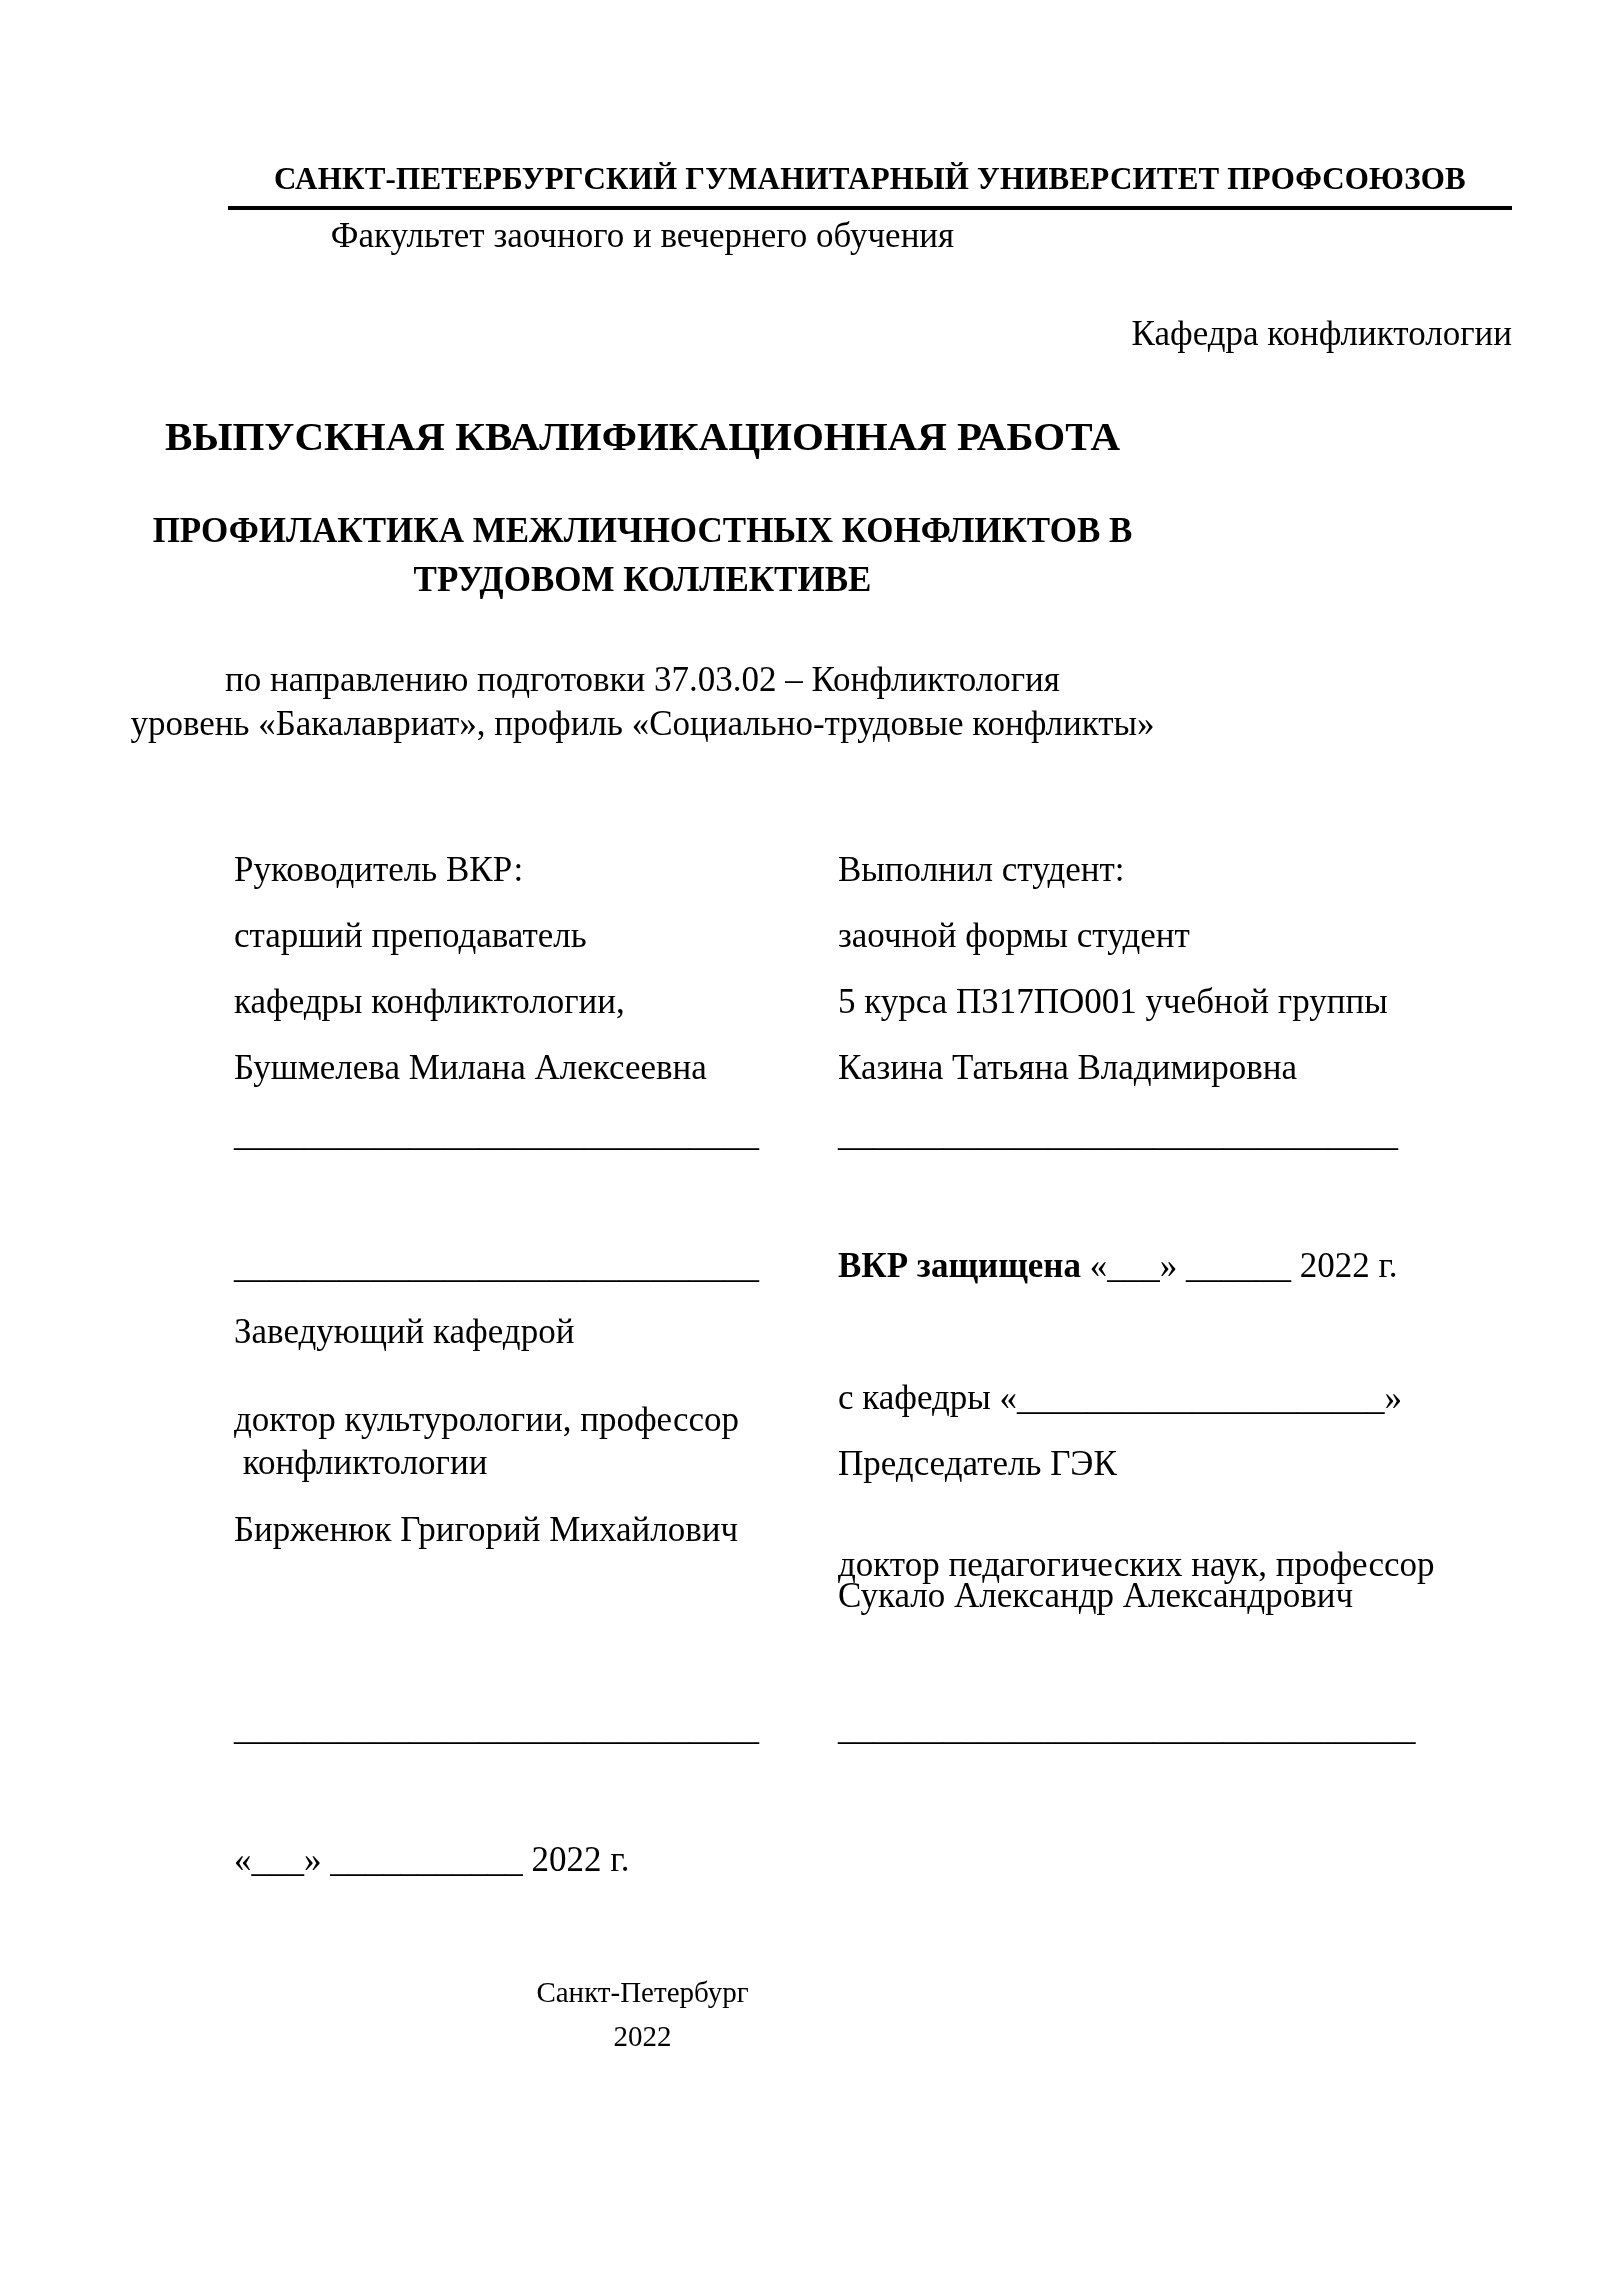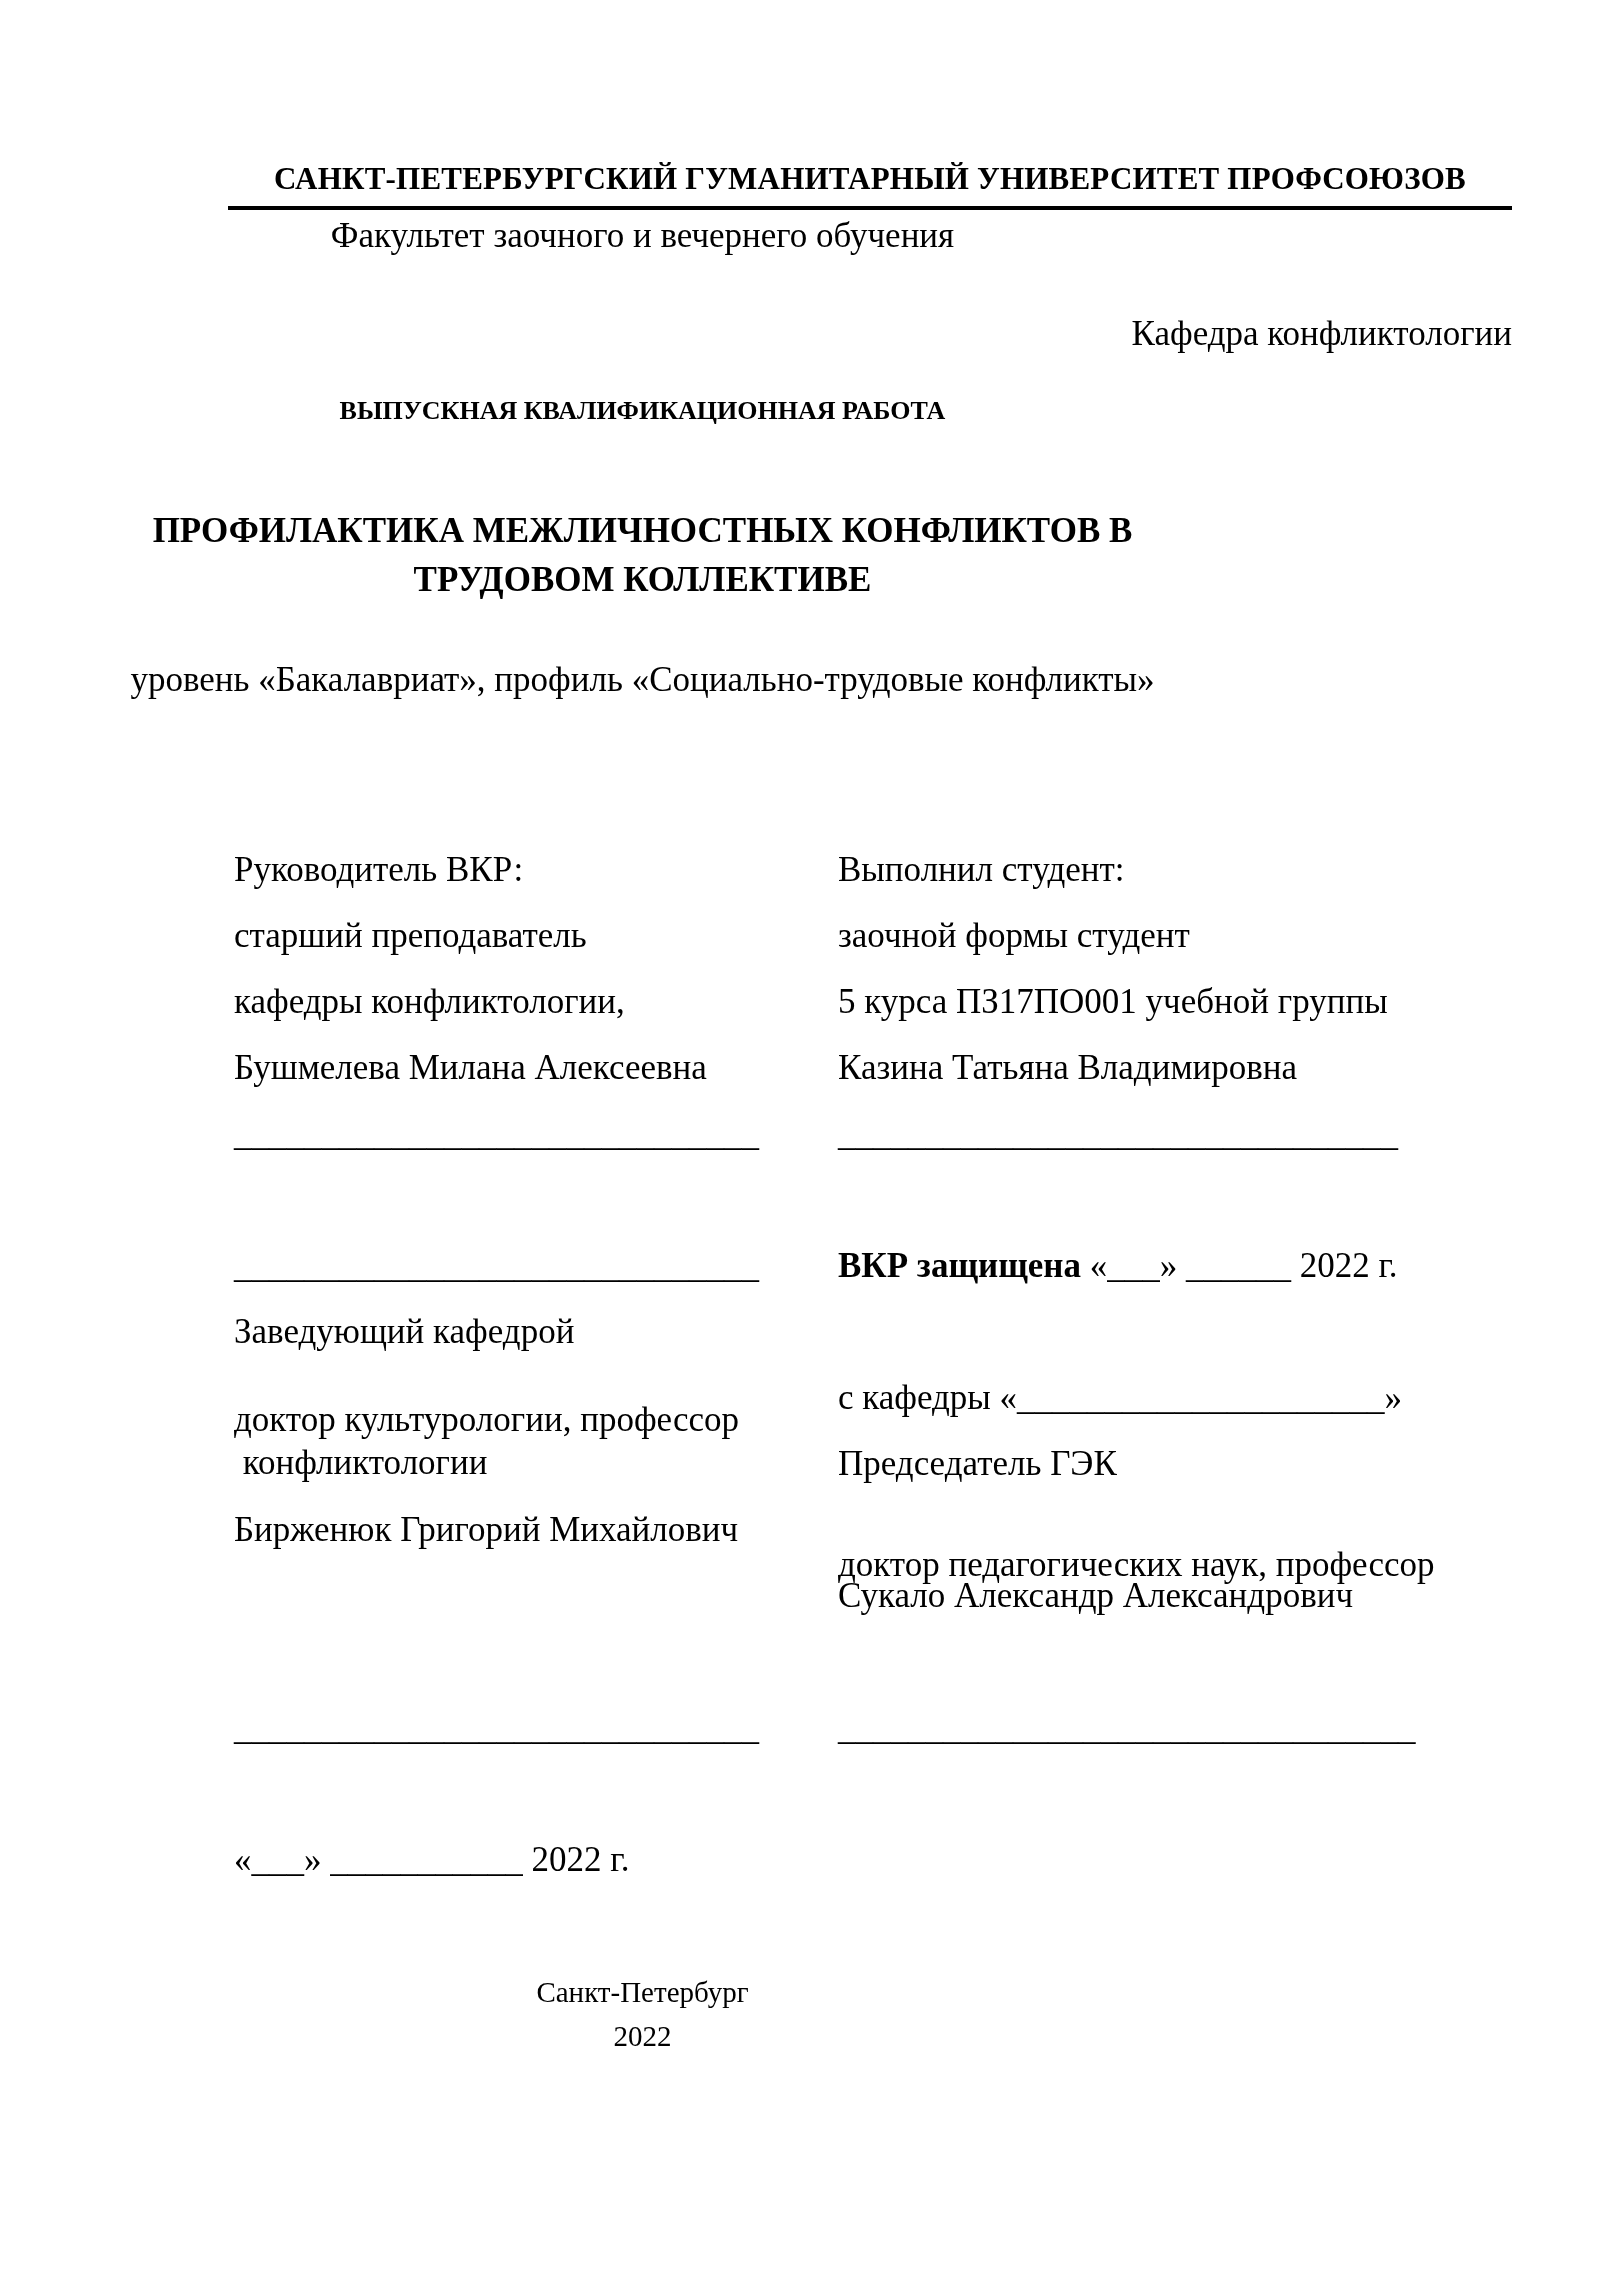--- a/index.html
+++ b/index.html
@@ -39,23 +39,23 @@
       top: 216px;
       font-size: 35px;
     }
     .dept {
       top: 314px;
       right: 111px;
       font-size: 35px;
       text-align: right;
     }
     .work-type {
-      top: 396px;
+      top: 412px;
       font-weight: bold;
-      font-size: 26px;
+      font-size: 41px;
     }
     .title {
       top: 506px;
       font-weight: bold;
       font-size: 35px;
       line-height: 49px;
       white-space: normal;
     }
     .direction {
       top: 658px;
@@ -93,20 +93,21 @@
 <div class="rule"></div>
 <div class="abs center faculty">Факультет заочного и вечернего обучения</div>
 <div class="abs dept">Кафедра конфликтологии</div>
 
 <div class="abs center work-type">ВЫПУСКНАЯ КВАЛИФИКАЦИОННАЯ РАБОТА</div>
 <div class="abs center title">
   <div>ПРОФИЛАКТИКА МЕЖЛИЧНОСТНЫХ КОНФЛИКТОВ В</div>
   <div>ТРУДОВОМ КОЛЛЕКТИВЕ</div>
 </div>
 <div class="abs center direction">
+  <div>по направлению подготовки 37.03.02 – Конфликтология</div>
   <div>уровень «Бакалавриат», профиль «Социально-трудовые конфликты»</div>
 </div>
 
 <div class="col col-left">
   <div class="row" style="top:849px;">Руководитель ВКР:</div>
   <div class="row" style="top:915px;">старший преподаватель</div>
   <div class="row" style="top:981px;">кафедры конфликтологии,</div>
   <div class="row" style="top:1047px;">Бушмелева Милана Алексеевна</div>
   <div class="row" style="top:1113px;">______________________________</div>
 

